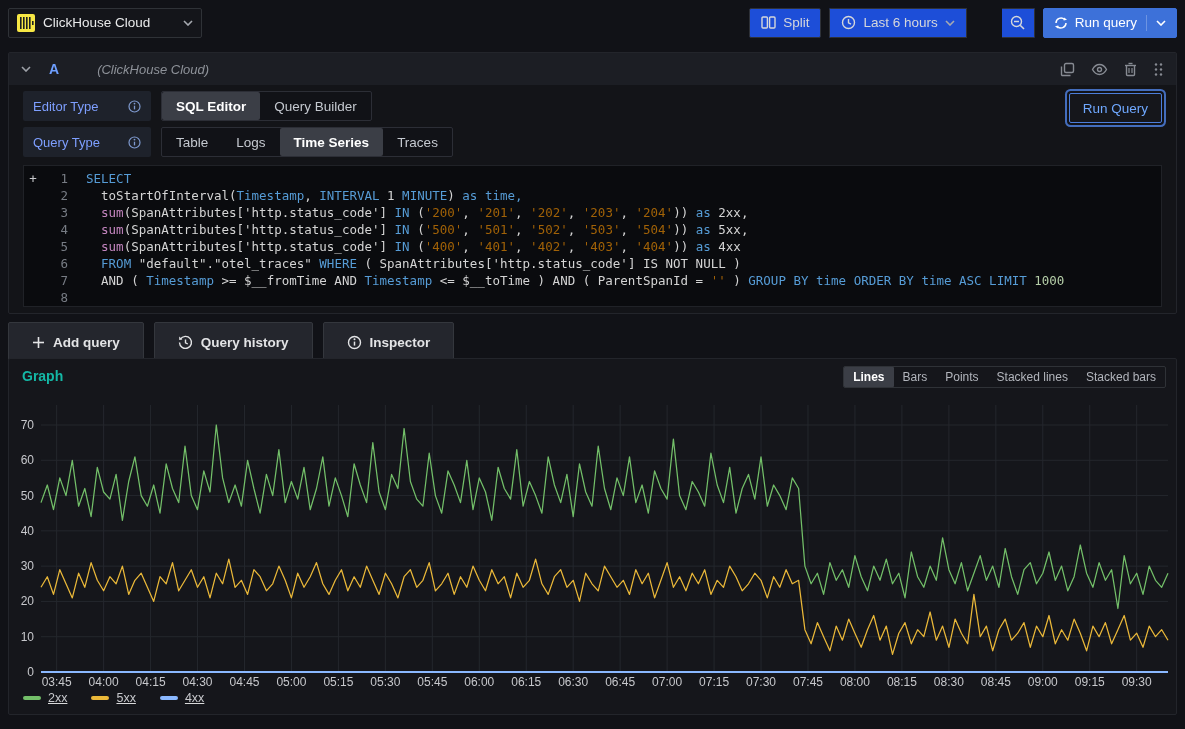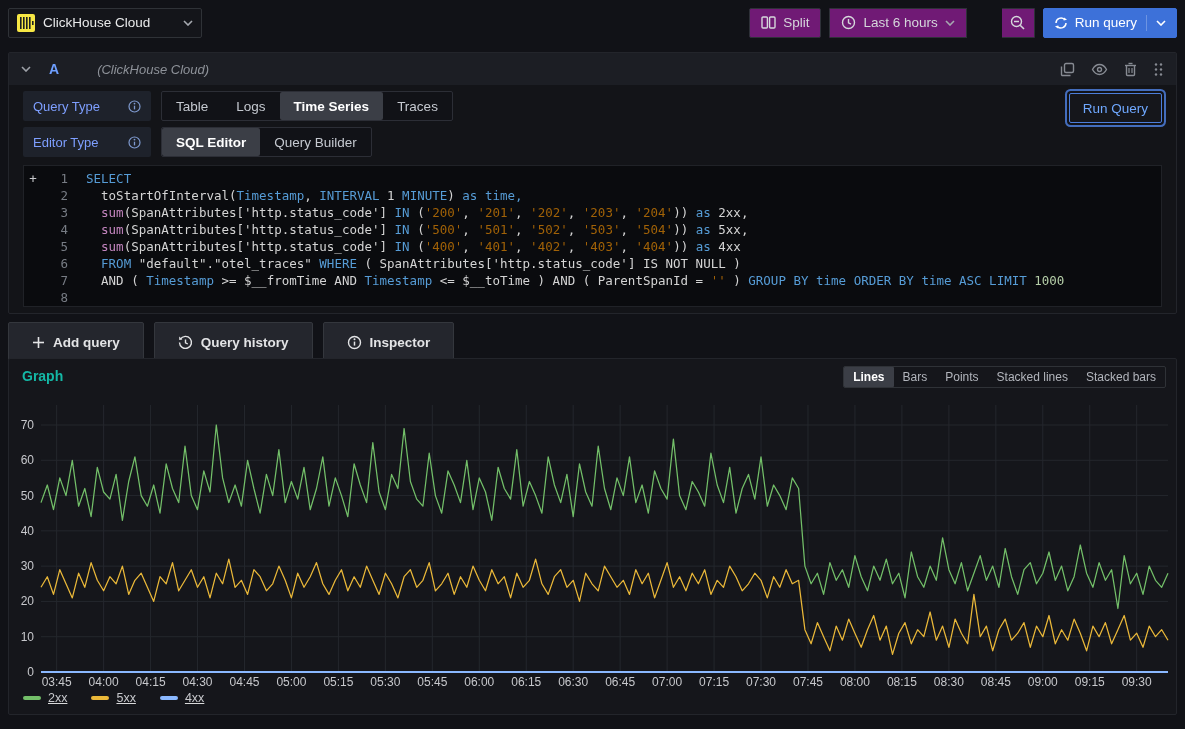--- a/index.html
+++ b/index.html
@@ -13,21 +13,21 @@
 
   
   .topbar { position:absolute; top:0; left:0; right:0; height:45px;
     display:flex; align-items:center; justify-content:space-between; padding:9px 8px; }
   .ds-picker { display:flex; align-items:center; gap:8px; width:194px; height:30px;
     background:#14151A; border:1px solid #2F3237; border-radius:2px; padding:0 8px; cursor:pointer; }
   .ds-picker .name { flex:1; font-weight:500; color:#E9EAEB; font-size:13.5px; }
   .ch-logo { width:18px; height:18px; border-radius:2px; }
   .tb-right { display:flex; align-items:center; gap:8px; }
   .tb-btn { display:flex; align-items:center; gap:7px; height:30px; padding:0 11px;
-    background:#701a75; border:1px solid #2E3138; border-radius:2px; color:#D5D7DB;
+    background:#1d4ed8; border:1px solid #2E3138; border-radius:2px; color:#D5D7DB;
     font-weight:500; font-size:13.5px; cursor:pointer; white-space:nowrap; }
   .tb-group { display:flex; align-items:stretch; height:30px; border-radius:2px; overflow:hidden;gap:35px; }
   .tb-group .tb-btn { border-radius:0; }
   .tb-group .tb-btn + .tb-btn { border-left:none; }
   .btn-primary { display:flex; align-items:center; gap:7px; height:30px; padding:0 10px;
     background:#3D71D9; border:1px solid #3D71D9; border-radius:2px; color:#FFFFFF;
     font-weight:500; font-size:13.5px; cursor:pointer; }
   .btn-primary .divider { width:1px; height:16px; background:rgba(255,255,255,.25); margin:0 2px; }
 
   
@@ -215,51 +215,51 @@
     </span>
   </div>
 
   <div class="qcard-body">
     <div class="run-query-btn">
       <span>Run Query</span>
     </div>
 
     <div class="form-row">
       <div class="field-label">
+        <span>Editor Type</span>
+        <span class="icon">
+          <svg width="13" height="13" viewBox="0 0 13 13">
+              <circle cx="6.5" cy="6.5" r="5.5" fill="none" stroke="#7E99CE" stroke-width="1.2"></circle>
+              <line x1="6.5" y1="5.7" x2="6.5" y2="9.4" stroke="#7E99CE" stroke-width="1.3"></line>
+              <circle cx="6.5" cy="3.6" r="0.9" fill="#7E99CE"></circle>
+            </svg>
+        </span>
+      </div>
+      <div class="seg-group" id="editor-type-seg">
+          <div class="seg-item sel">SQL Editor</div>
+          <div class="seg-item">Query Builder</div>
+        </div>
+    </div>
+
+    <div class="form-row">
+      <div class="field-label">
         <span>Query Type</span>
         <span class="icon">
           <svg width="13" height="13" viewBox="0 0 13 13">
               <circle cx="6.5" cy="6.5" r="5.5" fill="none" stroke="#7E99CE" stroke-width="1.2"></circle>
               <line x1="6.5" y1="5.7" x2="6.5" y2="9.4" stroke="#7E99CE" stroke-width="1.3"></line>
               <circle cx="6.5" cy="3.6" r="0.9" fill="#7E99CE"></circle>
             </svg>
         </span>
       </div>
       <div class="seg-group" id="query-type-seg">
           <div class="seg-item">Table</div>
           <div class="seg-item">Logs</div>
           <div class="seg-item sel">Time Series</div>
           <div class="seg-item">Traces</div>
-        </div>
-    </div>
-
-    <div class="form-row">
-      <div class="field-label">
-        <span>Editor Type</span>
-        <span class="icon">
-          <svg width="13" height="13" viewBox="0 0 13 13">
-              <circle cx="6.5" cy="6.5" r="5.5" fill="none" stroke="#7E99CE" stroke-width="1.2"></circle>
-              <line x1="6.5" y1="5.7" x2="6.5" y2="9.4" stroke="#7E99CE" stroke-width="1.3"></line>
-              <circle cx="6.5" cy="3.6" r="0.9" fill="#7E99CE"></circle>
-            </svg>
-        </span>
-      </div>
-      <div class="seg-group" id="editor-type-seg">
-          <div class="seg-item sel">SQL Editor</div>
-          <div class="seg-item">Query Builder</div>
         </div>
     </div>
 
     <div class="sql-editor" id="sql-editor">
         <div class="code-line"><span class="gutter-plus">+</span><span class="gutter-num">1</span><span class="code-content"><span class="tok-kw">SELECT</span></span></div>
         <div class="code-line"><span class="gutter-plus"></span><span class="gutter-num">2</span><span class="code-content"><span class="tok-pl">  toStartOfInterval(</span><span class="tok-kw">Timestamp</span><span class="tok-pl">, </span><span class="tok-kw">INTERVAL</span><span class="tok-pl"> 1 </span><span class="tok-kw">MINUTE</span><span class="tok-pl">) </span><span class="tok-kw">as time,</span></span></div>
         <div class="code-line"><span class="gutter-plus"></span><span class="gutter-num">3</span><span class="code-content"><span class="tok-pl">  </span><span class="tok-fn">sum</span><span class="tok-pl">(SpanAttributes['http.status_code'] </span><span class="tok-kw">IN</span><span class="tok-pl"> (</span><span class="tok-str">'200'</span><span class="tok-pl">, </span><span class="tok-str">'201'</span><span class="tok-pl">, </span><span class="tok-str">'202'</span><span class="tok-pl">, </span><span class="tok-str">'203'</span><span class="tok-pl">, </span><span class="tok-str">'204'</span><span class="tok-pl">)) </span><span class="tok-kw">as</span><span class="tok-pl"> 2xx,</span></span></div>
         <div class="code-line"><span class="gutter-plus"></span><span class="gutter-num">4</span><span class="code-content"><span class="tok-pl">  </span><span class="tok-fn">sum</span><span class="tok-pl">(SpanAttributes['http.status_code'] </span><span class="tok-kw">IN</span><span class="tok-pl"> (</span><span class="tok-str">'500'</span><span class="tok-pl">, </span><span class="tok-str">'501'</span><span class="tok-pl">, </span><span class="tok-str">'502'</span><span class="tok-pl">, </span><span class="tok-str">'503'</span><span class="tok-pl">, </span><span class="tok-str">'504'</span><span class="tok-pl">)) </span><span class="tok-kw">as</span><span class="tok-pl"> 5xx,</span></span></div>
         <div class="code-line"><span class="gutter-plus"></span><span class="gutter-num">5</span><span class="code-content"><span class="tok-pl">  </span><span class="tok-fn">sum</span><span class="tok-pl">(SpanAttributes['http.status_code'] </span><span class="tok-kw">IN</span><span class="tok-pl"> (</span><span class="tok-str">'400'</span><span class="tok-pl">, </span><span class="tok-str">'401'</span><span class="tok-pl">, </span><span class="tok-str">'402'</span><span class="tok-pl">, </span><span class="tok-str">'403'</span><span class="tok-pl">, </span><span class="tok-str">'404'</span><span class="tok-pl">)) </span><span class="tok-kw">as</span><span class="tok-pl"> 4xx</span></span></div>
         <div class="code-line"><span class="gutter-plus"></span><span class="gutter-num">6</span><span class="code-content"><span class="tok-pl">  </span><span class="tok-kw">FROM</span><span class="tok-pl"> "default"."otel_traces" </span><span class="tok-kw">WHERE</span><span class="tok-pl"> ( SpanAttributes['http.status_code'] IS NOT NULL )</span></span></div>

